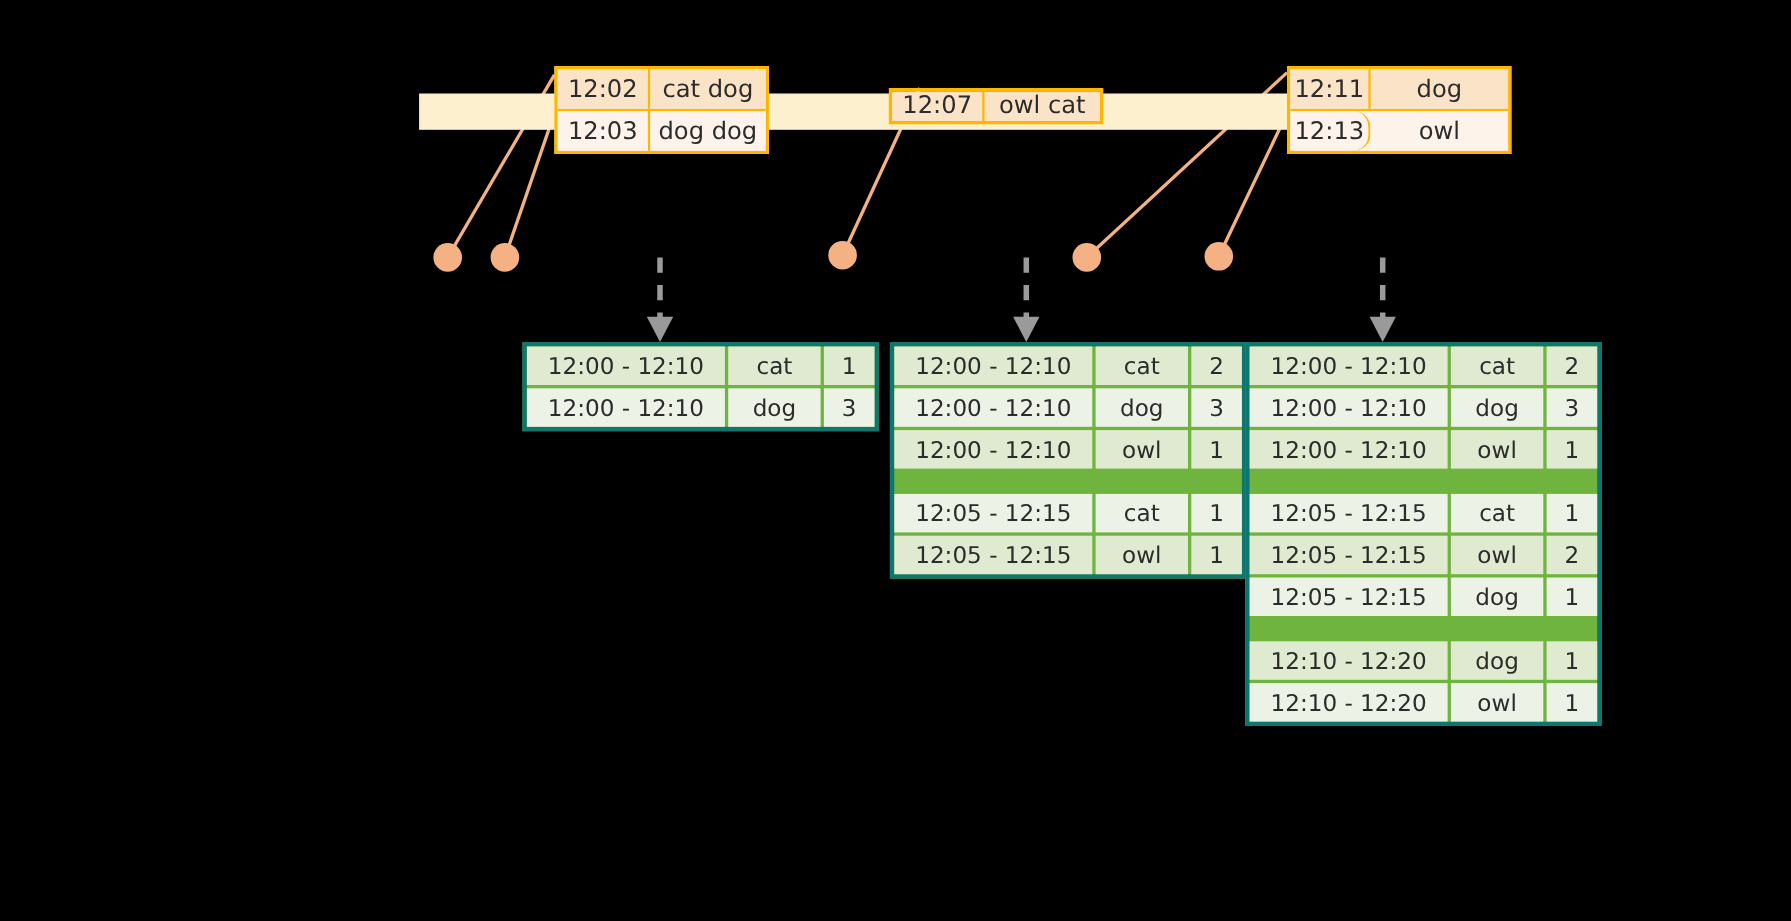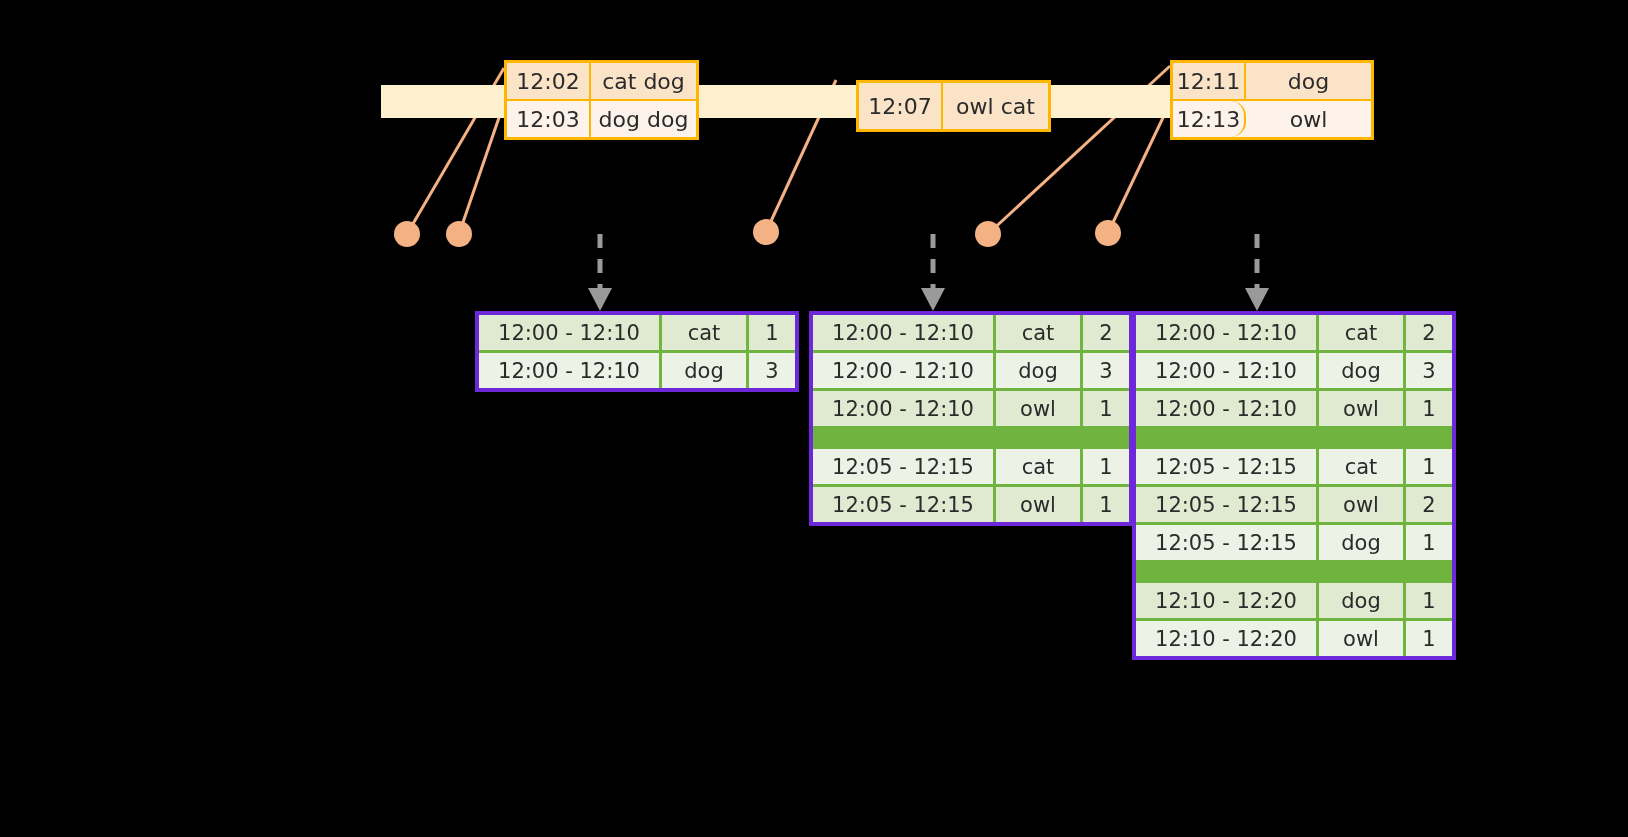--- a/index.html
+++ b/index.html
@@ -71,21 +71,21 @@
     align-items: center;
     justify-content: center;
     color: #2b2b2b;
     font-size: 22px;
     white-space: nowrap;
   }
 
   
   .result-table {
     position: absolute;
-    border: 4px solid #6d28d9;
+    border: 4px solid #0f766e;
     background: #6eb43f;
     box-sizing: border-box;
     display: flex;
     flex-direction: column;
     gap: 3px;
   }
   .result-group {
     display: flex;
     flex-direction: column;
     gap: 3px;
@@ -157,21 +157,21 @@
     <div class="event-row shade-a">
       <span class="event-time" style="width:84px;">12:02</span>
       <span class="event-words">cat dog</span>
     </div>
     <div class="event-row shade-b">
       <span class="event-time" style="width:84px;">12:03</span>
       <span class="event-words">dog dog</span>
     </div>
   </div>
 
-  <div class="event-box" style="left:856px; top:80px; width:195px; height:52px;justify-content:center;">
+  <div class="event-box" style="left:808px; top:80px; width:195px; height:33px;justify-content:center;">
     <div class="event-row shade-a">
       <span class="event-time" style="width:84px;">12:07</span>
       <span class="event-words">owl cat</span>
     </div>
   </div>
 
   <div class="event-box" style="left:1170px; top:60px; width:204px; height:80px;">
     <div class="event-row shade-a">
       <span class="event-time" style="width:73px;">12:11</span>
       <span class="event-words">dog</span>

